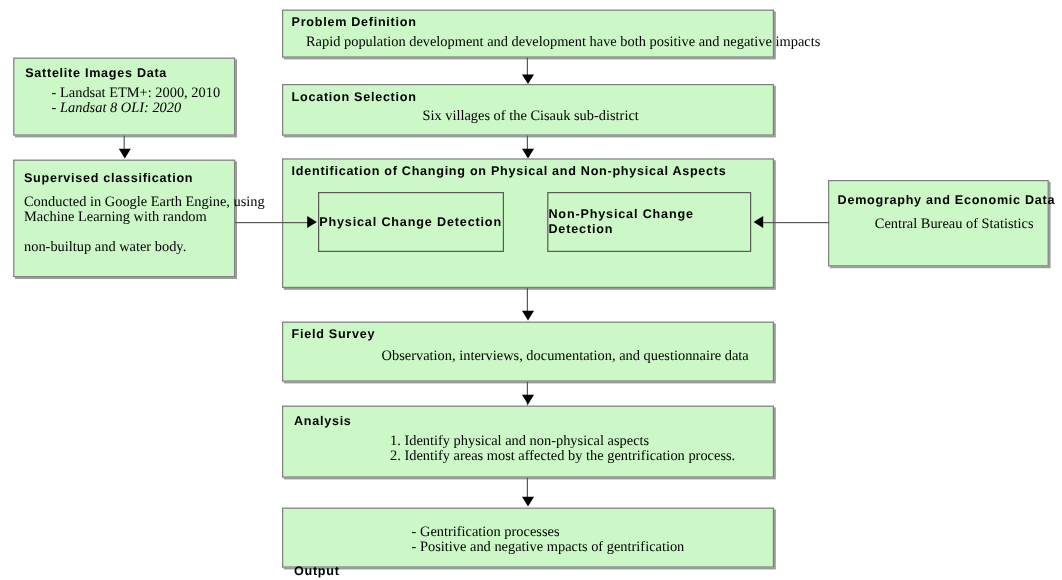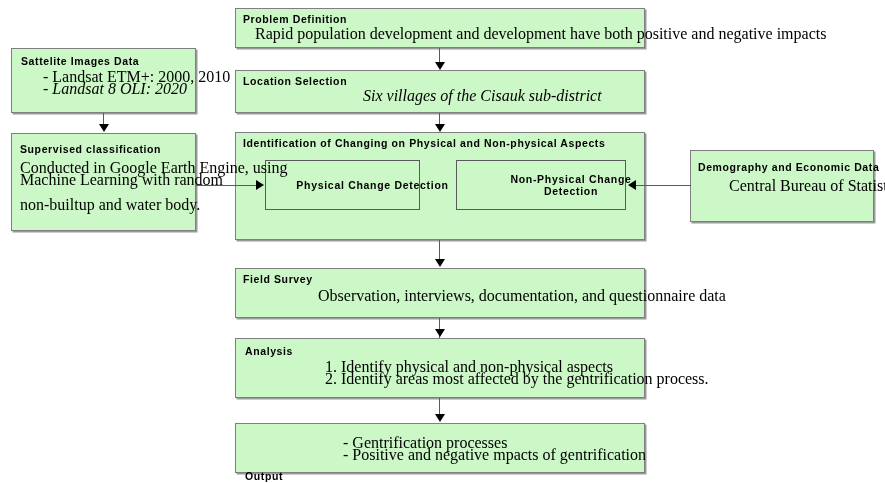--- a/index.html
+++ b/index.html
@@ -24,44 +24,42 @@
     font-family:"Liberation Sans", sans-serif;
     font-weight:bold;
     font-size:10.5px;
     letter-spacing:0.6px;
     color:#000;
     white-space:nowrap;
   }
   .body-txt{
     position:absolute;
     font-family:"Liberation Serif", serif;
-    font-size:16px;
+    font-size:12px;
     color:#000;
     line-height:12.6px;
     white-space:pre;
   }
   .body-txt.ctr{white-space:nowrap;}
   .inner-box{
     position:absolute;
     background:#ccf7c6;
     border:1px solid #5a5a5a;
     box-sizing:border-box;
   }
   .inner-label{
     position:absolute;
     width:100%;
     top:50%;
     transform:translateY(-50%);
-    text-align:center;
     font-family:"Liberation Sans", sans-serif;
     font-weight:bold;
     font-size:10.5px;
     letter-spacing:0.7px;
     color:#000;
-    margin-left:30px;
   }
   .vline{position:absolute;width:1px;background:#5a5a5a;}
   .hline{position:absolute;height:1px;background:#5a5a5a;}
   .arrow-down{
     position:absolute;
     width:0;height:0;
     border-left:5px solid transparent;
     border-right:5px solid transparent;
     border-top:8px solid #000;
   }
@@ -87,21 +85,21 @@
 
   <div class="box" style="left:235px;top:8px;width:410px;height:40px;"></div>
   <div class="hdr" style="left:243px;top:13px;">Problem Definition</div>
   <div class="body-txt ctr" style="left:255px;top:28px;">Rapid population development and development have both positive and negative impacts</div>
 
   <div class="vline" style="left:439px;top:48px;height:15px;"></div>
   <div class="arrow-down" style="left:435px;top:62px;"></div>
 
   <div class="box" style="left:235px;top:70px;width:410px;height:43px;"></div>
   <div class="hdr" style="left:243px;top:75px;">Location Selection</div>
-  <div class="body-txt ctr" style="left:363px;top:90px;font-style:italic;">Six villages of the Cisauk sub-district</div>
+  <div class="body-txt ctr" style="left:352px;top:90px;">Six villages of the Cisauk sub-district</div>
 
   <div class="vline" style="left:439px;top:113px;height:12px;"></div>
   <div class="arrow-down" style="left:435px;top:124px;"></div>
 
   <div class="box" style="left:235px;top:132px;width:410px;height:108px;"></div>
   <div class="hdr" style="left:243px;top:137px;">Identification of Changing on Physical and Non-physical Aspects</div>
 
   <div class="inner-box" style="left:265px;top:160px;width:155px;height:50px;">
     <div class="inner-label">Physical Change Detection</div>
   </div>

